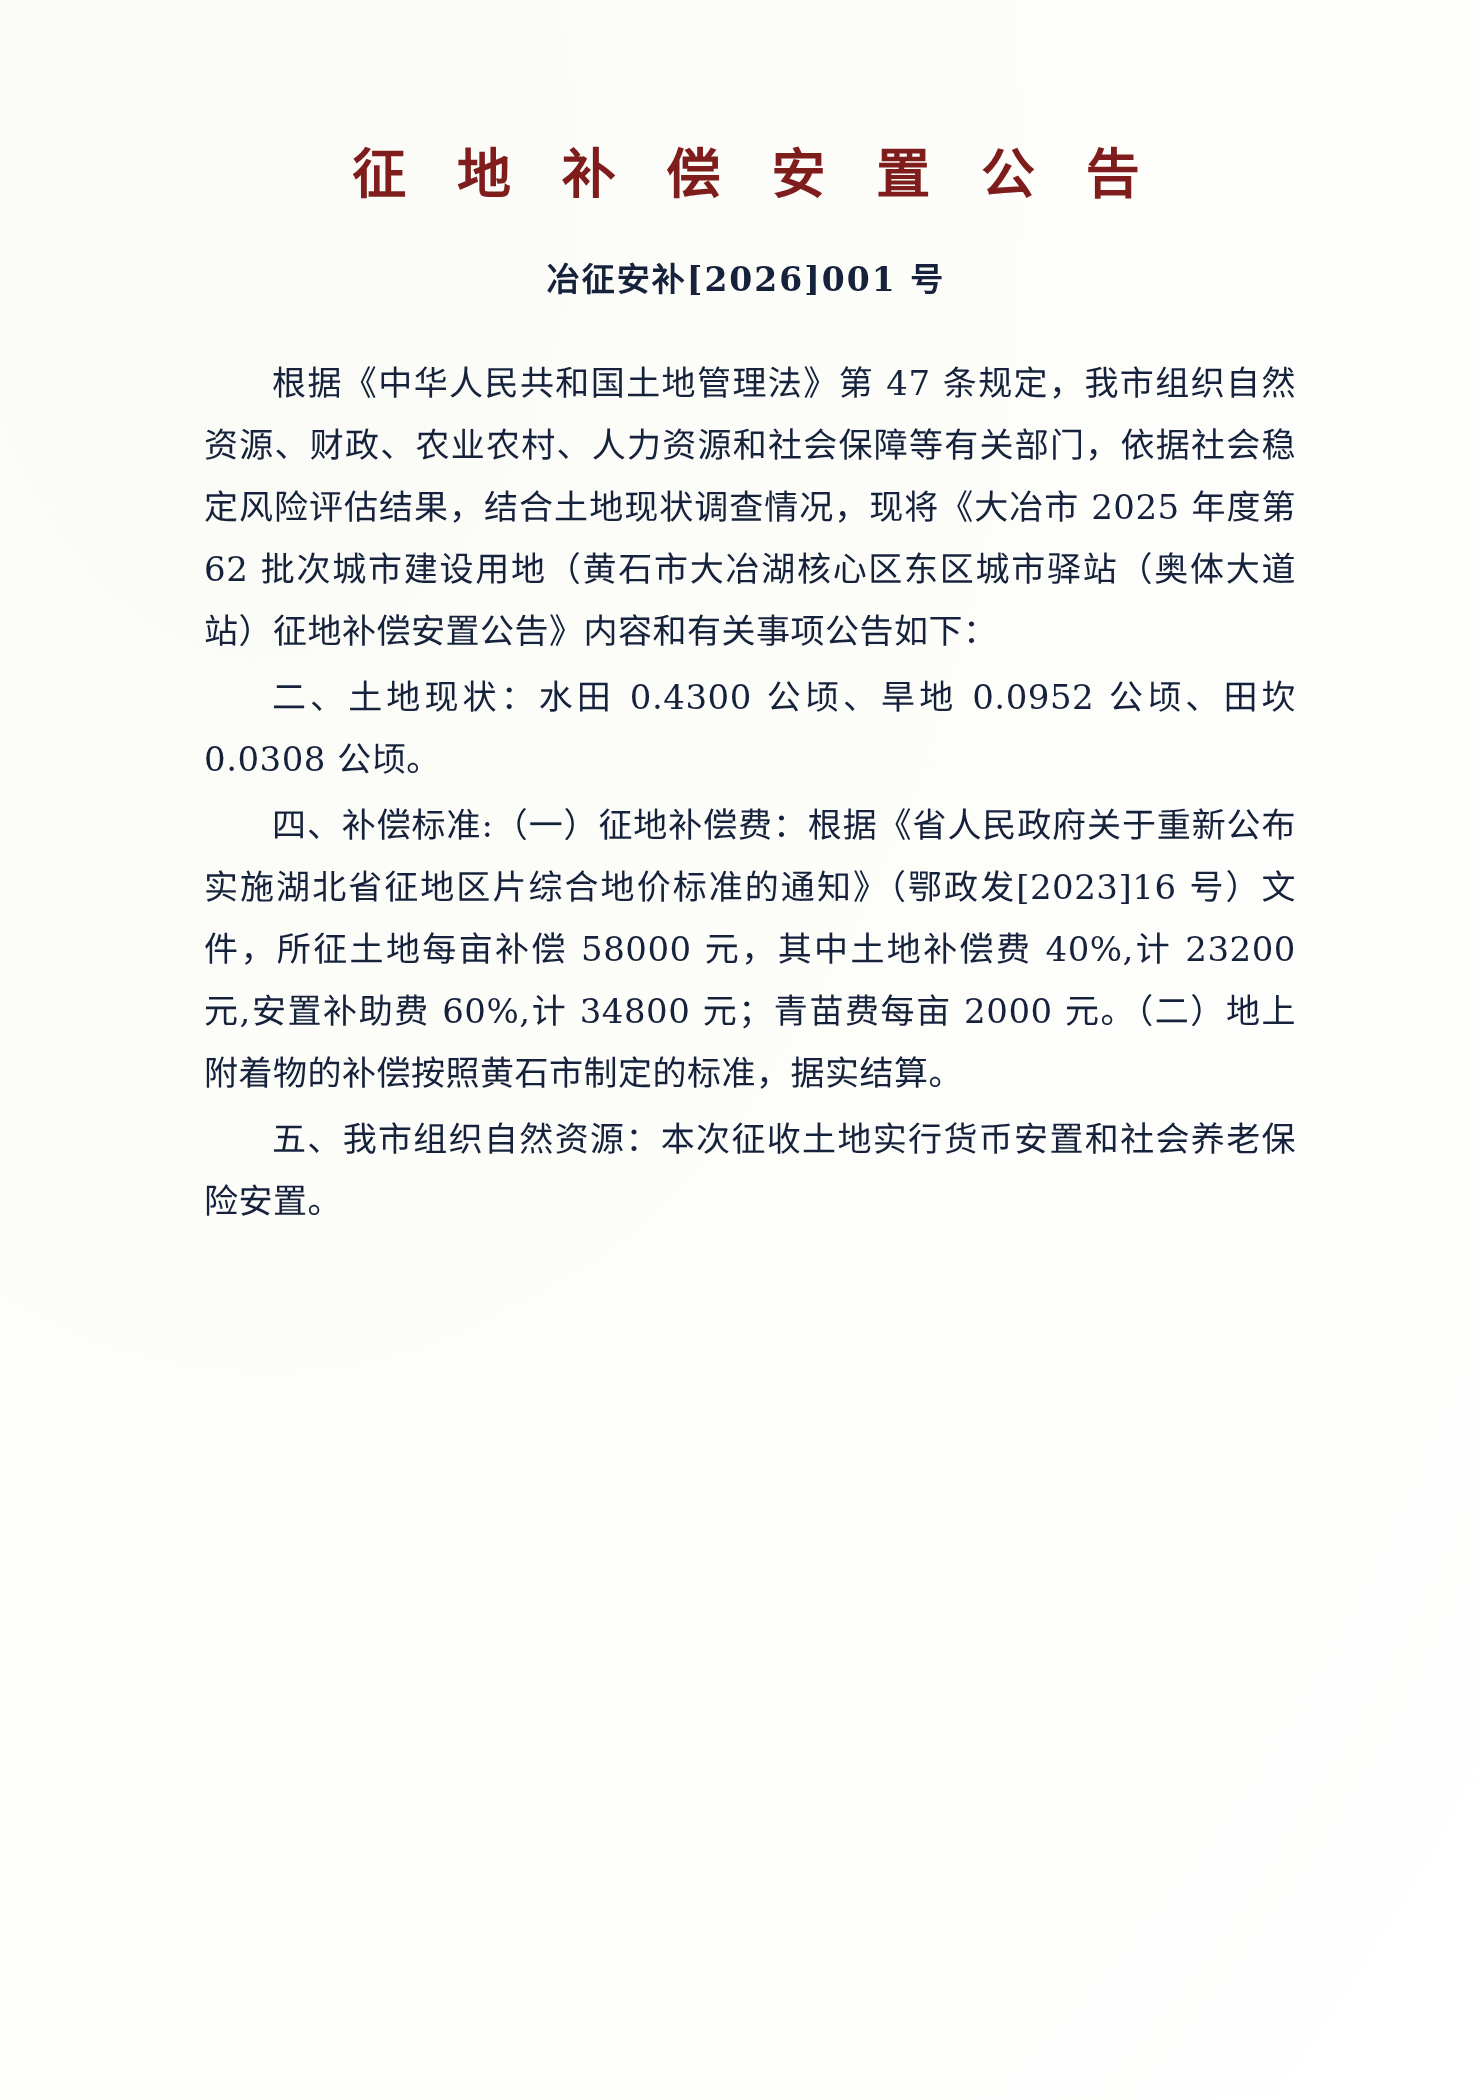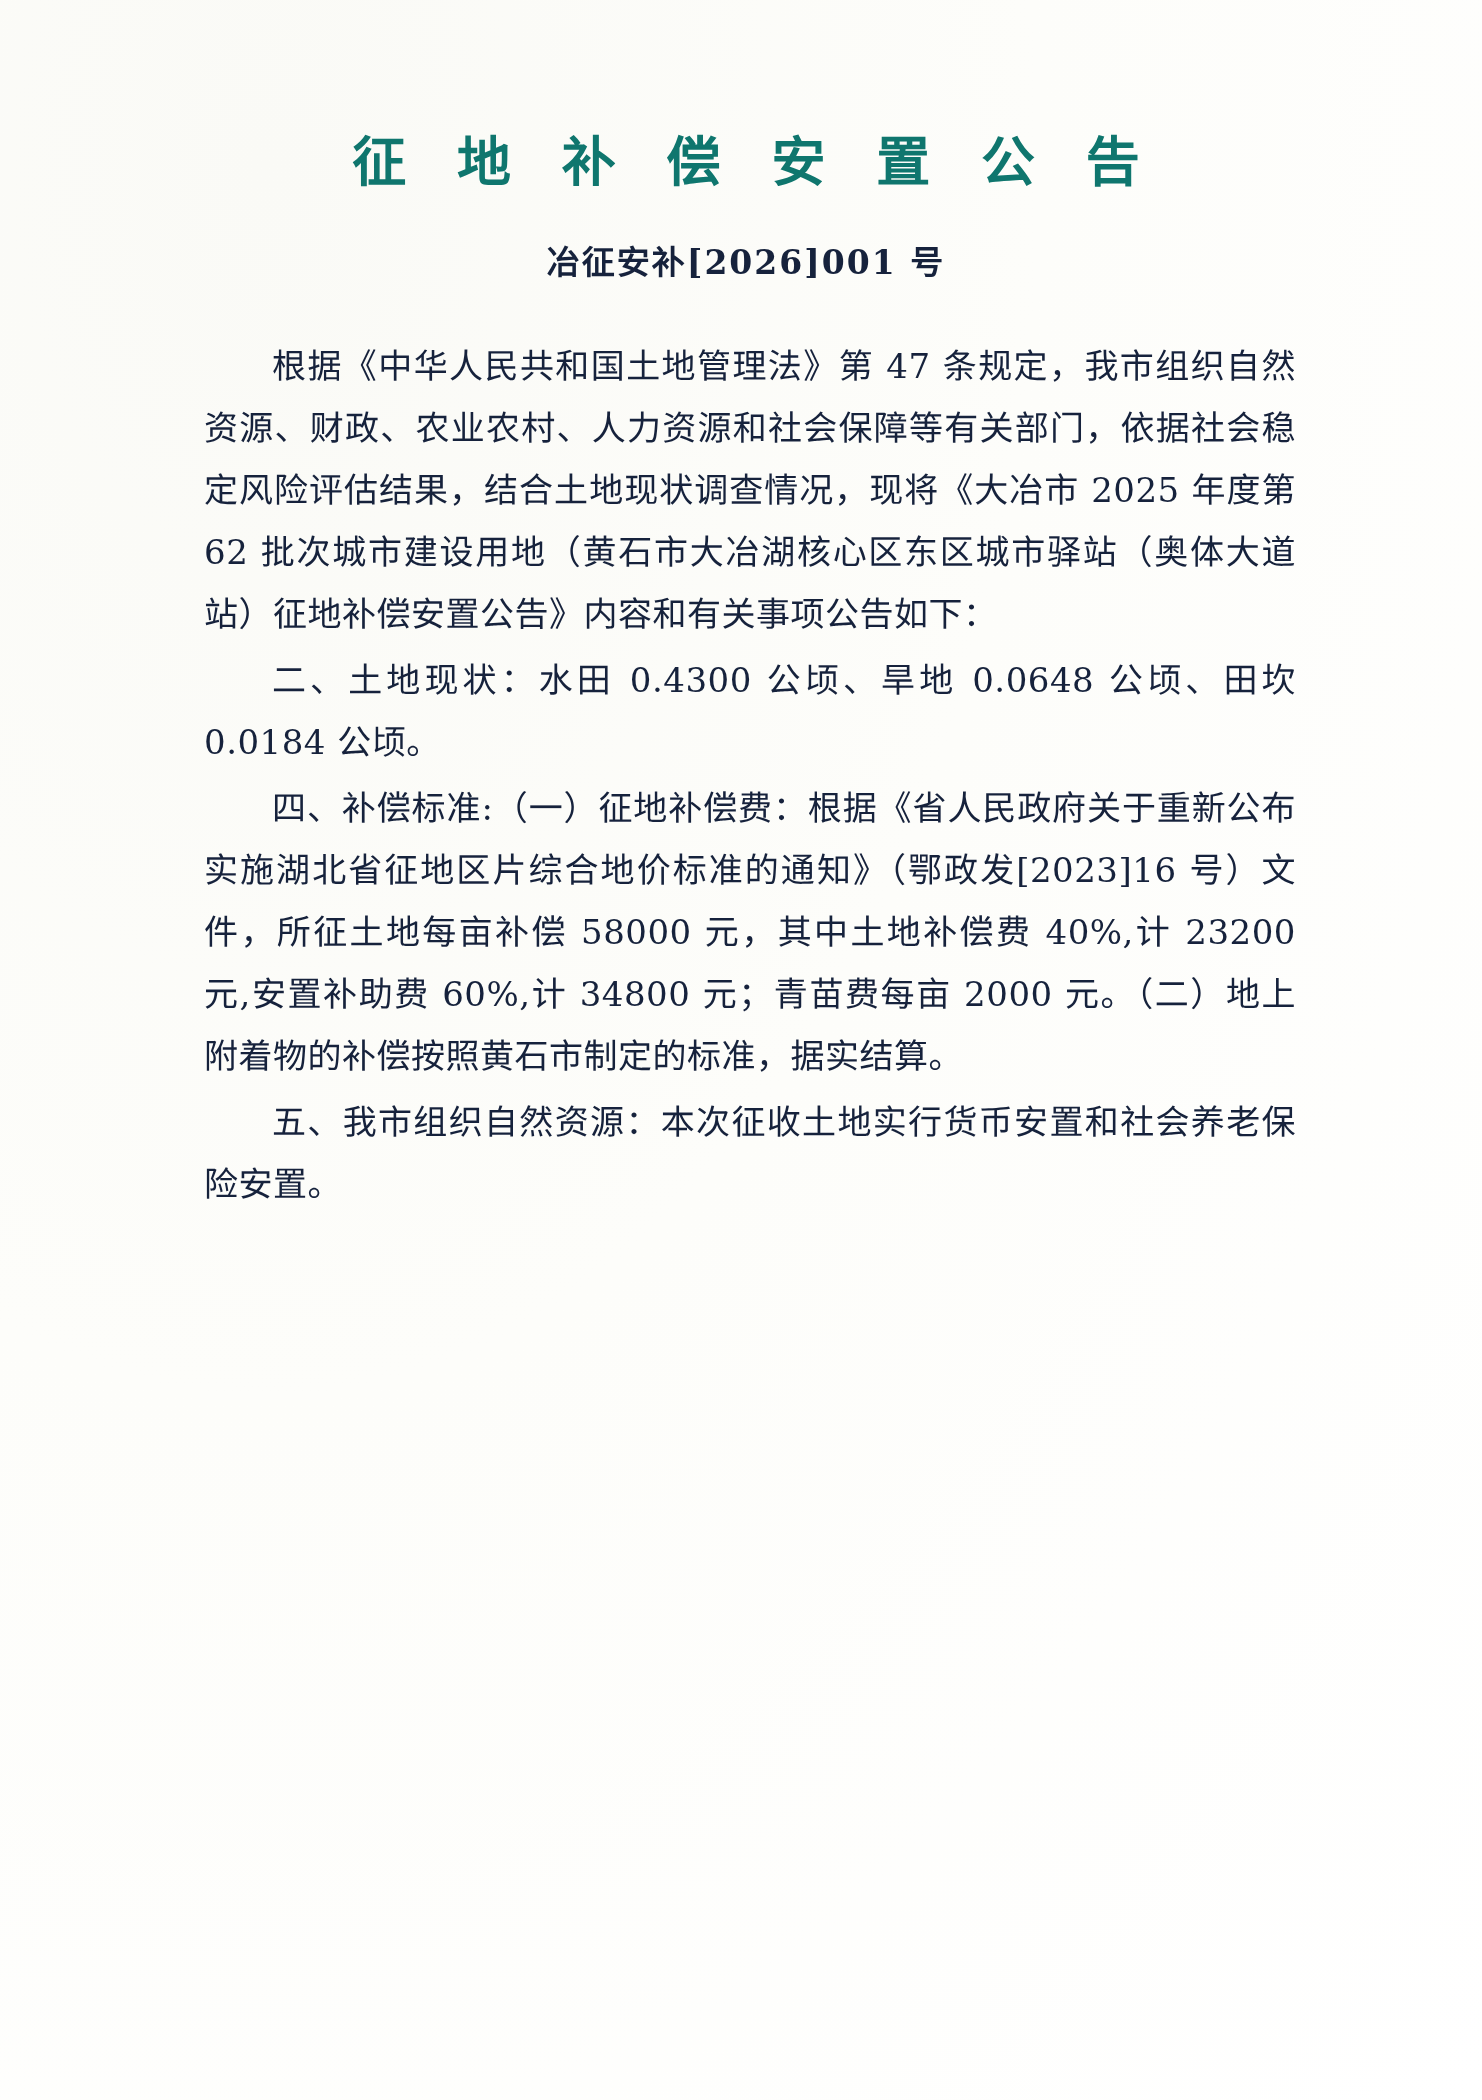--- a/index.html
+++ b/index.html
@@ -31,28 +31,28 @@
       radial-gradient(ellipse at 18% 8%, rgba(250,250,246,1) 0%, rgba(253,253,250,1) 45%, rgba(255,255,255,1) 100%);
     pointer-events: none;
   }
   .content {
     position: absolute;
     left: 196px;
     top: 0;
     width: 1100px;
   }
   .doc-title {
-    margin: 0;
+    margin: 12px;
     padding-top: 118px;
     text-align: center;
     font-size: 54px;
     font-weight: 700;
     letter-spacing: 16px;
     text-indent: 16px;
-    color: #0f766e;
+    color: #7f1d1d;
     font-family: "DejaVu Serif", "Liberation Serif", serif;
   }
   .doc-number {
     margin: 7px;
     padding-top: 32px;
     text-align: center;
     font-size: 33px;
     font-weight: 600;
     letter-spacing: 2px;
     color: #16223c;
@@ -78,19 +78,19 @@
   <div class="paper-tint"></div>
 
   <div class="content">
 
     <h1 class="doc-title">征 地 补 偿 安 置 公 告</h1>
 
     <div class="doc-number">冶征安补[2026]001 号</div>
 
     <div class="body-text">
       <p class="para">根据《中华人民共和国土地管理法》第 47 条规定，我市组织自然资源、财政、农业农村、人力资源和社会保障等有关部门，依据社会稳定风险评估结果，结合土地现状调查情况，现将《大冶市 2025 年度第 62 批次城市建设用地（黄石市大冶湖核心区东区城市驿站（奥体大道站）征地补偿安置公告》内容和有关事项公告如下：</p>
-      <p class="para">二、土地现状：水田 0.4300 公顷、旱地 0.0648 公顷、田坎 0.0184 公顷。</p>
+      <p class="para">二、土地现状：水田 0.4300 公顷、旱地 0.0952 公顷、田坎 0.0308 公顷。</p>
       <p class="para">四、补偿标准:（一）征地补偿费：根据《省人民政府关于重新公布实施湖北省征地区片综合地价标准的通知》（鄂政发[2023]16 号）文件，所征土地每亩补偿 58000 元，其中土地补偿费 40%,计 23200 元,安置补助费 60%,计 34800 元；青苗费每亩 2000 元。（二）地上附着物的补偿按照黄石市制定的标准，据实结算。</p>
       <p class="para">五、我市组织自然资源：本次征收土地实行货币安置和社会养老保险安置。</p>
     </div>
 
   </div>
 </div>
 
 </body></html>

